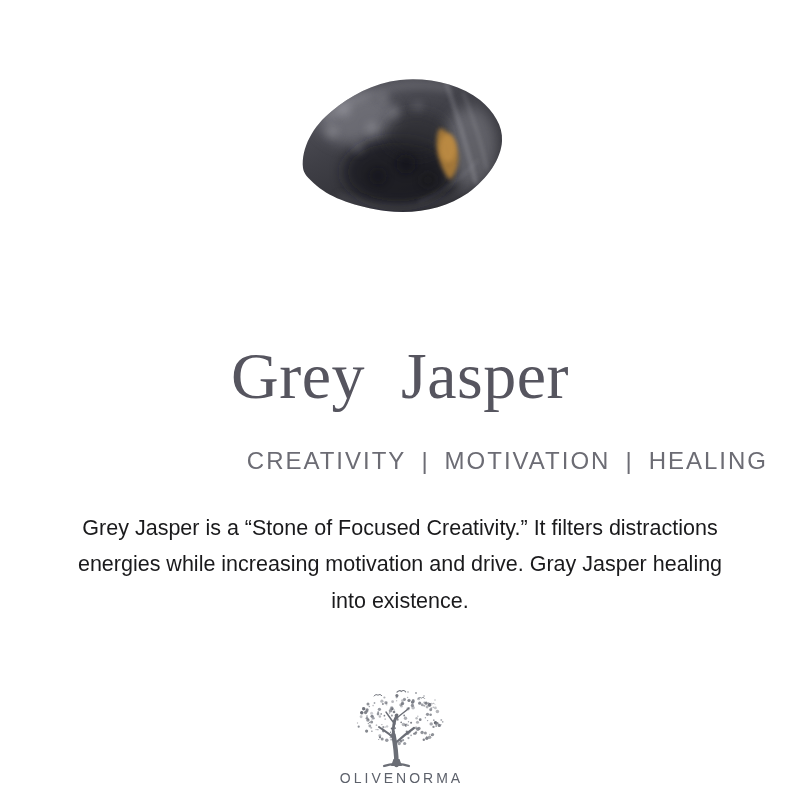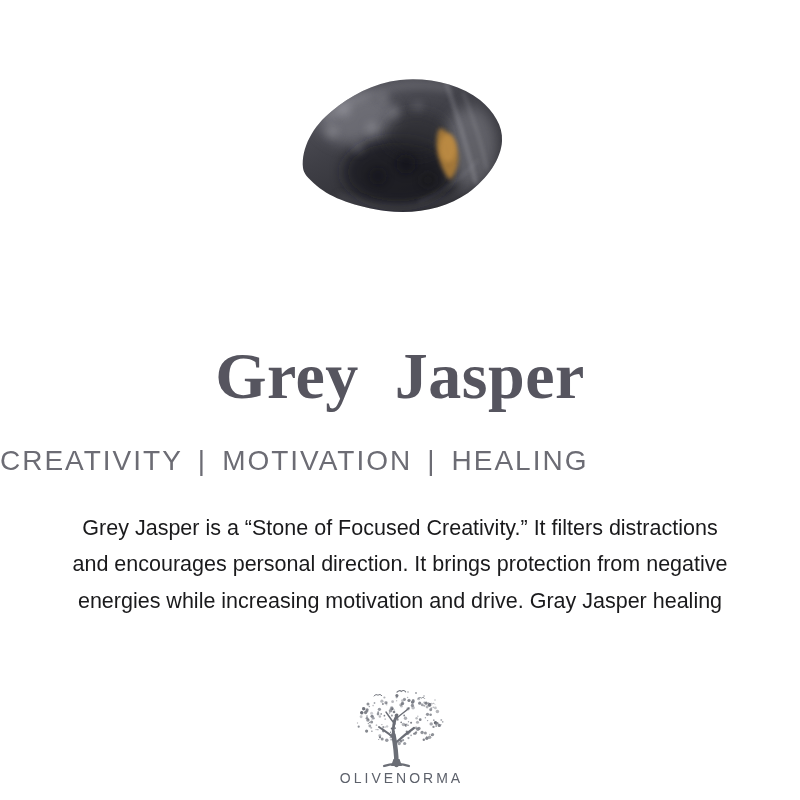--- a/index.html
+++ b/index.html
@@ -11,30 +11,30 @@
   }
   .canvas { position: absolute; inset: 0; }
 
   .stone { position: absolute; left: 298px; top: 76px; width: 205px; height: 142px; }
   .stone svg { width: 100%; height: 100%; display: block; }
 
   .title {
     position: absolute; top: 338px; left: 0; width: 800px; margin: 0;
     text-align: center;
     font-family: "Liberation Serif", serif;
-    font-weight: 700; font-size: 66px; line-height: 76px;
+    font-weight: 400; font-size: 66px; line-height: 76px;
     color: var(--title, #56555f);
     word-spacing: 19px; letter-spacing: 0.5px;
   }
 
   .subtitle {
     position: absolute; top: 446px; left: 0; width: 768px;
-    text-align: left;
+    text-align: right;
     font-family: "Liberation Sans", sans-serif;
-    font-size: 28px; line-height: 30px;
+    font-size: 24px; line-height: 30px;
     color: var(--subtitle, #6c6c74);
     letter-spacing: 2px;
   }
   .subtitle .sep { margin: 0 15px; font-weight: 400; color: var(--subtitle, #6c6c74); }
 
   .description {
     position: absolute; top: 510px; left: 20px; width: 760px;
     text-align: center;
     font-family: Liberation Sans, sans-serif;
     font-size: 21.5px; line-height: 36.4px;
@@ -109,22 +109,22 @@
   </div>
 
   <h1 class="title">Grey Jasper</h1>
 
   <div class="subtitle">
     <span>CREATIVITY</span><span class="sep">|</span><span>MOTIVATION</span><span class="sep">|</span><span>HEALING</span>
   </div>
 
   <div class="description">
     <div class="line">Grey Jasper is a “Stone of Focused Creativity.” It filters distractions</div>
-    <div class="line">and encourages personal direction. It brings protection from negative</div>
     <div class="line">energies while increasing motivation and drive. Gray Jasper healing</div>
+    <div class="line">into existence.</div>
   </div>
 
   <div class="logo">
     <svg class="tree-svg" viewBox="0 0 100 78">
       <g id="canopy">
           <circle cx="91.3" cy="30.0" r="0.95" fill="#90939b" opacity="0.74"></circle>
           <circle cx="32.2" cy="49.0" r="1.51" fill="#7b7e86" opacity="0.83"></circle>
           <circle cx="24.5" cy="13.0" r="0.89" fill="#90939b" opacity="0.83"></circle>
           <circle cx="83.5" cy="36.9" r="1.16" fill="#7b7e86" opacity="0.89"></circle>
           <circle cx="72.1" cy="42.5" r="1.71" fill="#7b7e86" opacity="0.80"></circle>

